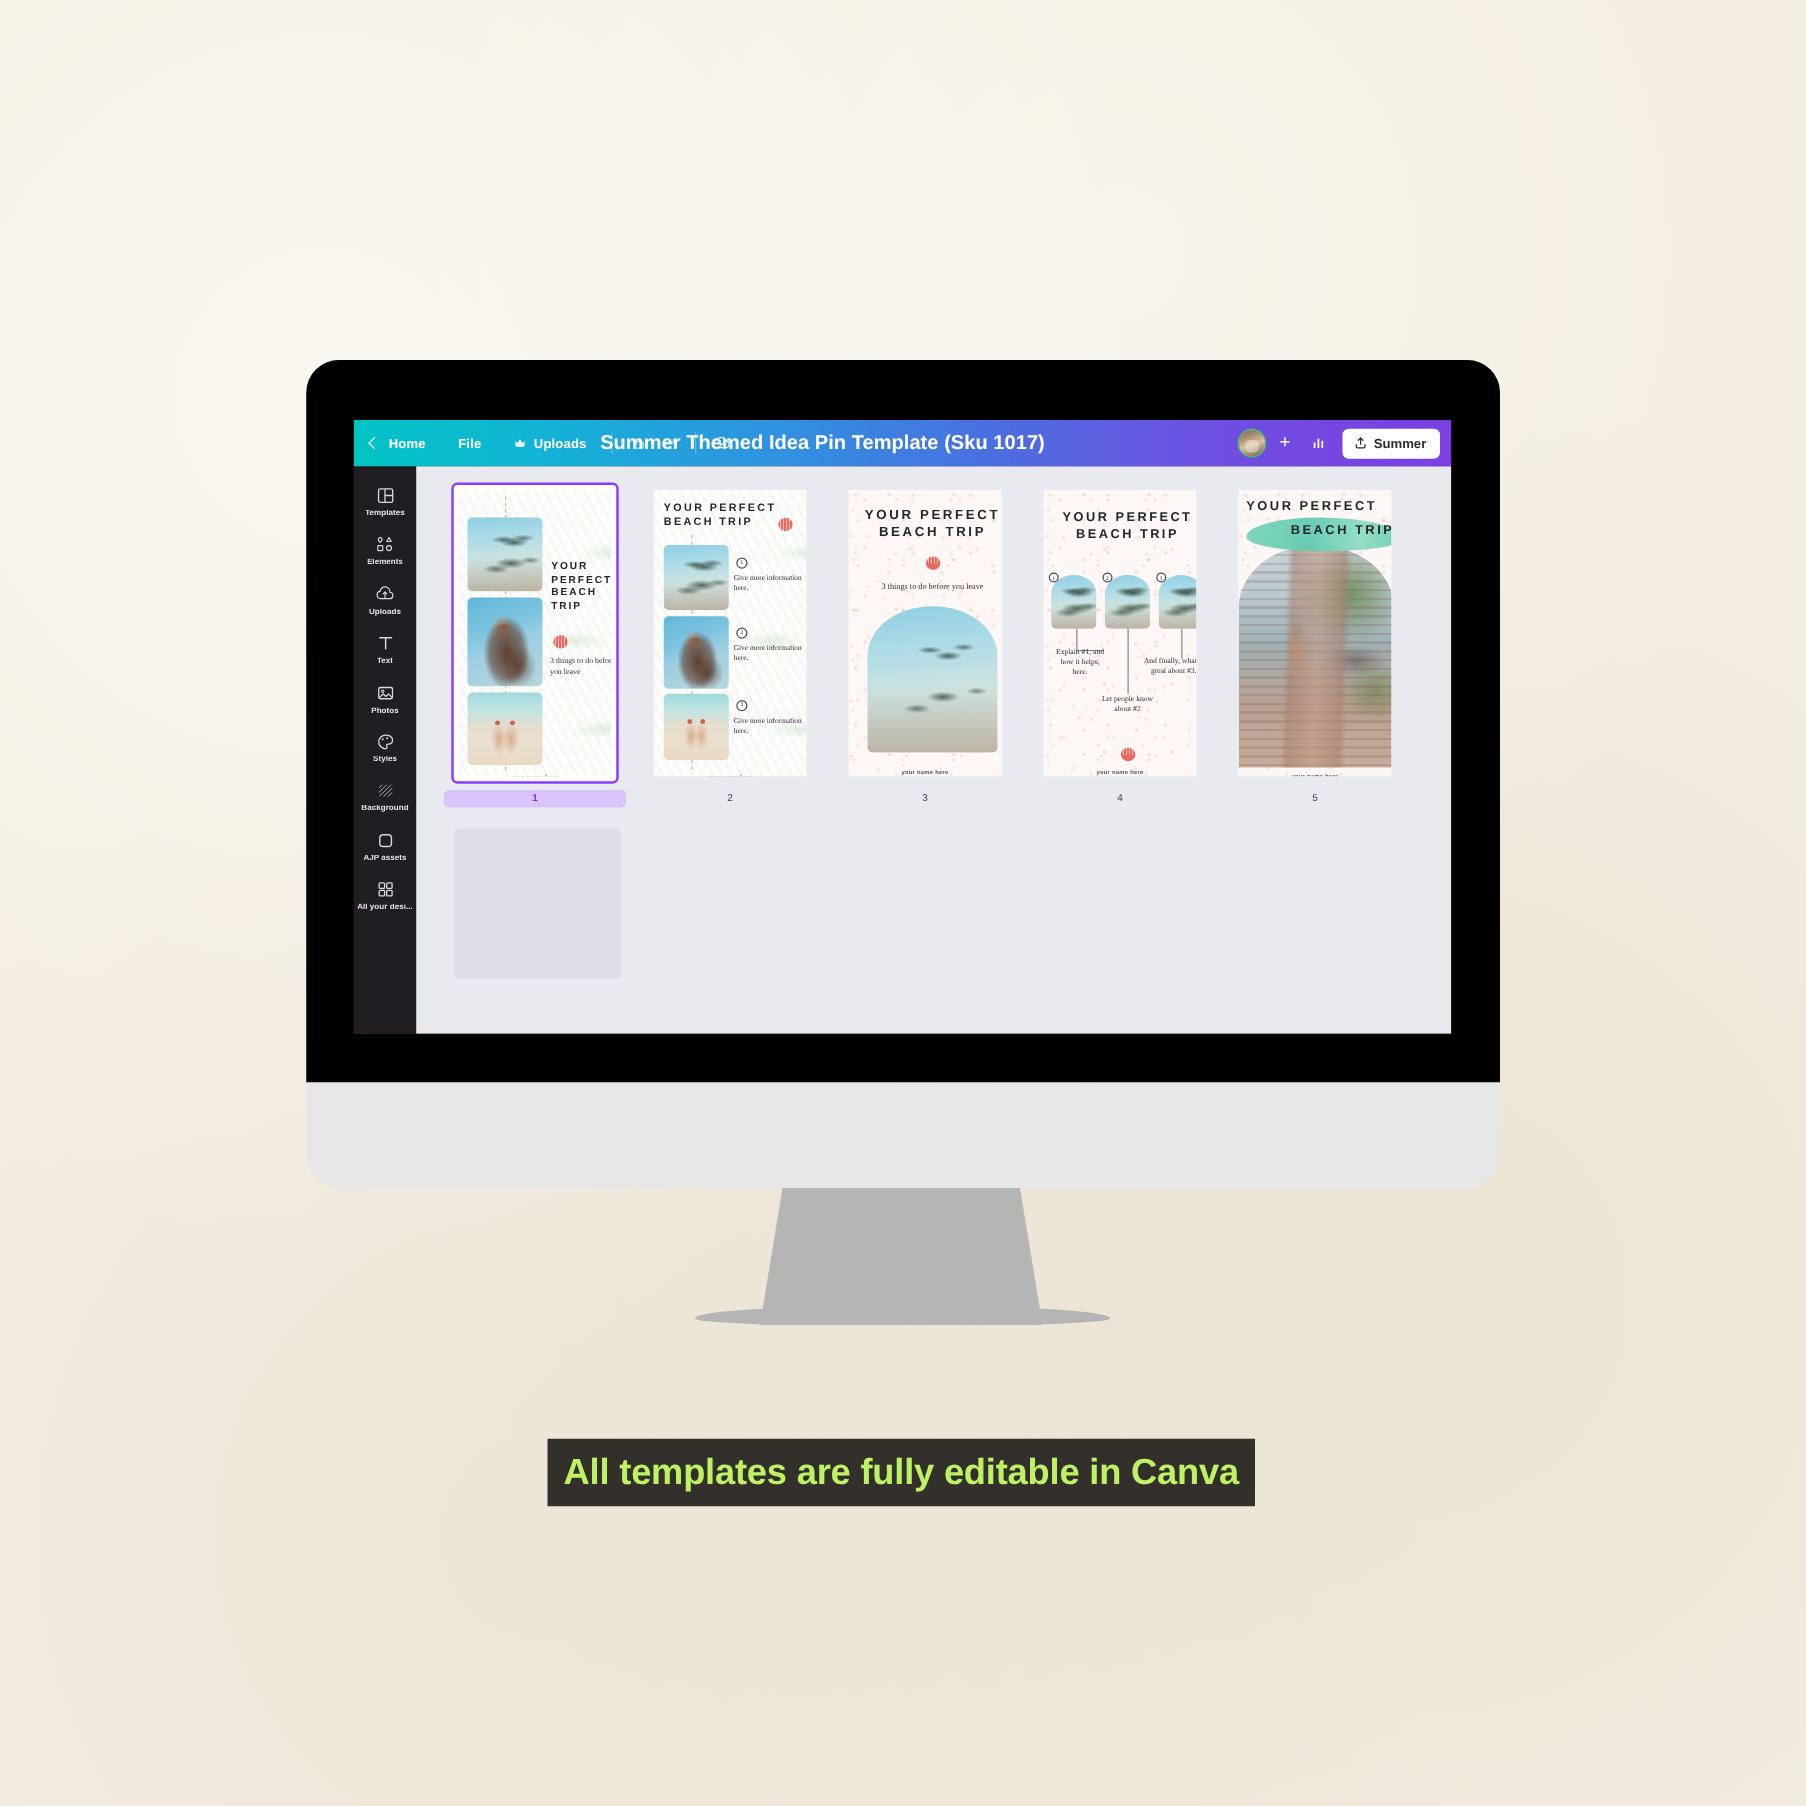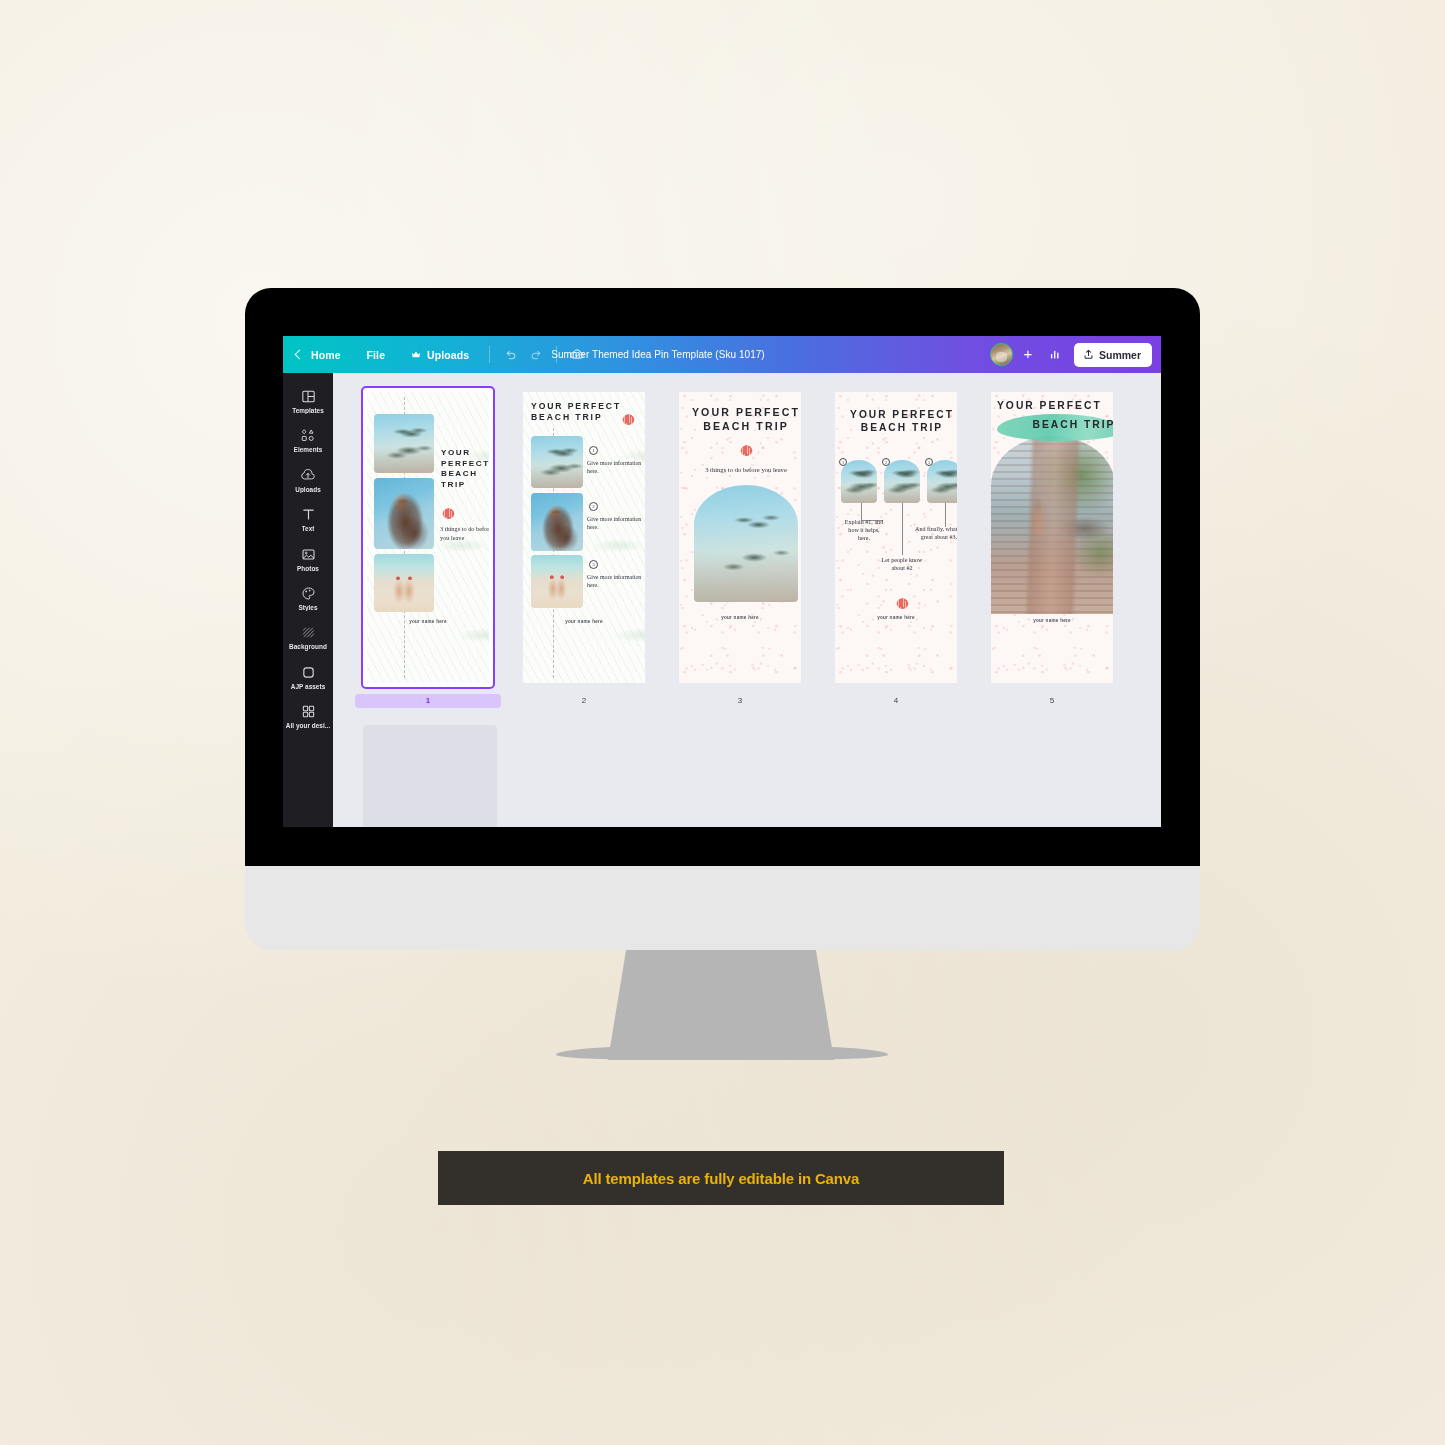--- a/index.html
+++ b/index.html
@@ -132,22 +132,22 @@
   .icon-btn {
     width: 26px; height: 26px;
     display: flex; align-items: center; justify-content: center;
     border-radius: 5px;
   }
   .doc-title {
     position: absolute;
     left: 50%;
     transform: translateX(-50%);
     margin-left: -64px;
-    font-size: 10px;
-    font-weight: 400;
+    font-size: 16px;
+    font-weight: 700;
     letter-spacing: .05px;
     white-space: nowrap;
   }
   .tb-right {
     margin-left: auto;
     display: flex;
     align-items: center;
     gap: 5px;
   }
   .avatar {
@@ -281,21 +281,21 @@
     border-radius: 5px;
     border: 2px solid transparent;
     background: transparent;
   }
   .thumb-cell.selected .thumb-frame {
     border-color: #8b3dff;
     background: #fff;
   }
   .thumb-card {
     width: 100%;
-    height: 291px;
+    height: 229px;
     background: #fff;
     overflow: hidden;
     position: relative;
   }
   .thumb-num {
     font-size: 8px;
     color: #3d3d48;
     margin-top: 5px;
     width: 146px;
     text-align: center;
@@ -505,22 +505,22 @@
     top: 1151px;
     width: 566px;
     height: 54px;
     background: #332f2b;
     display: flex;
     align-items: center;
     justify-content: center;
     z-index: 3;
   }
   .caption-text {
-    color: #eab308;
-    font-size: 15px;
+    color: #bef264;
+    font-size: 29px;
     font-weight: 700;
     letter-spacing: -.15px;
     white-space: nowrap;
   }
 </style>
 </head>
 <body>
 
 <div class="paper-grain"></div>
 

